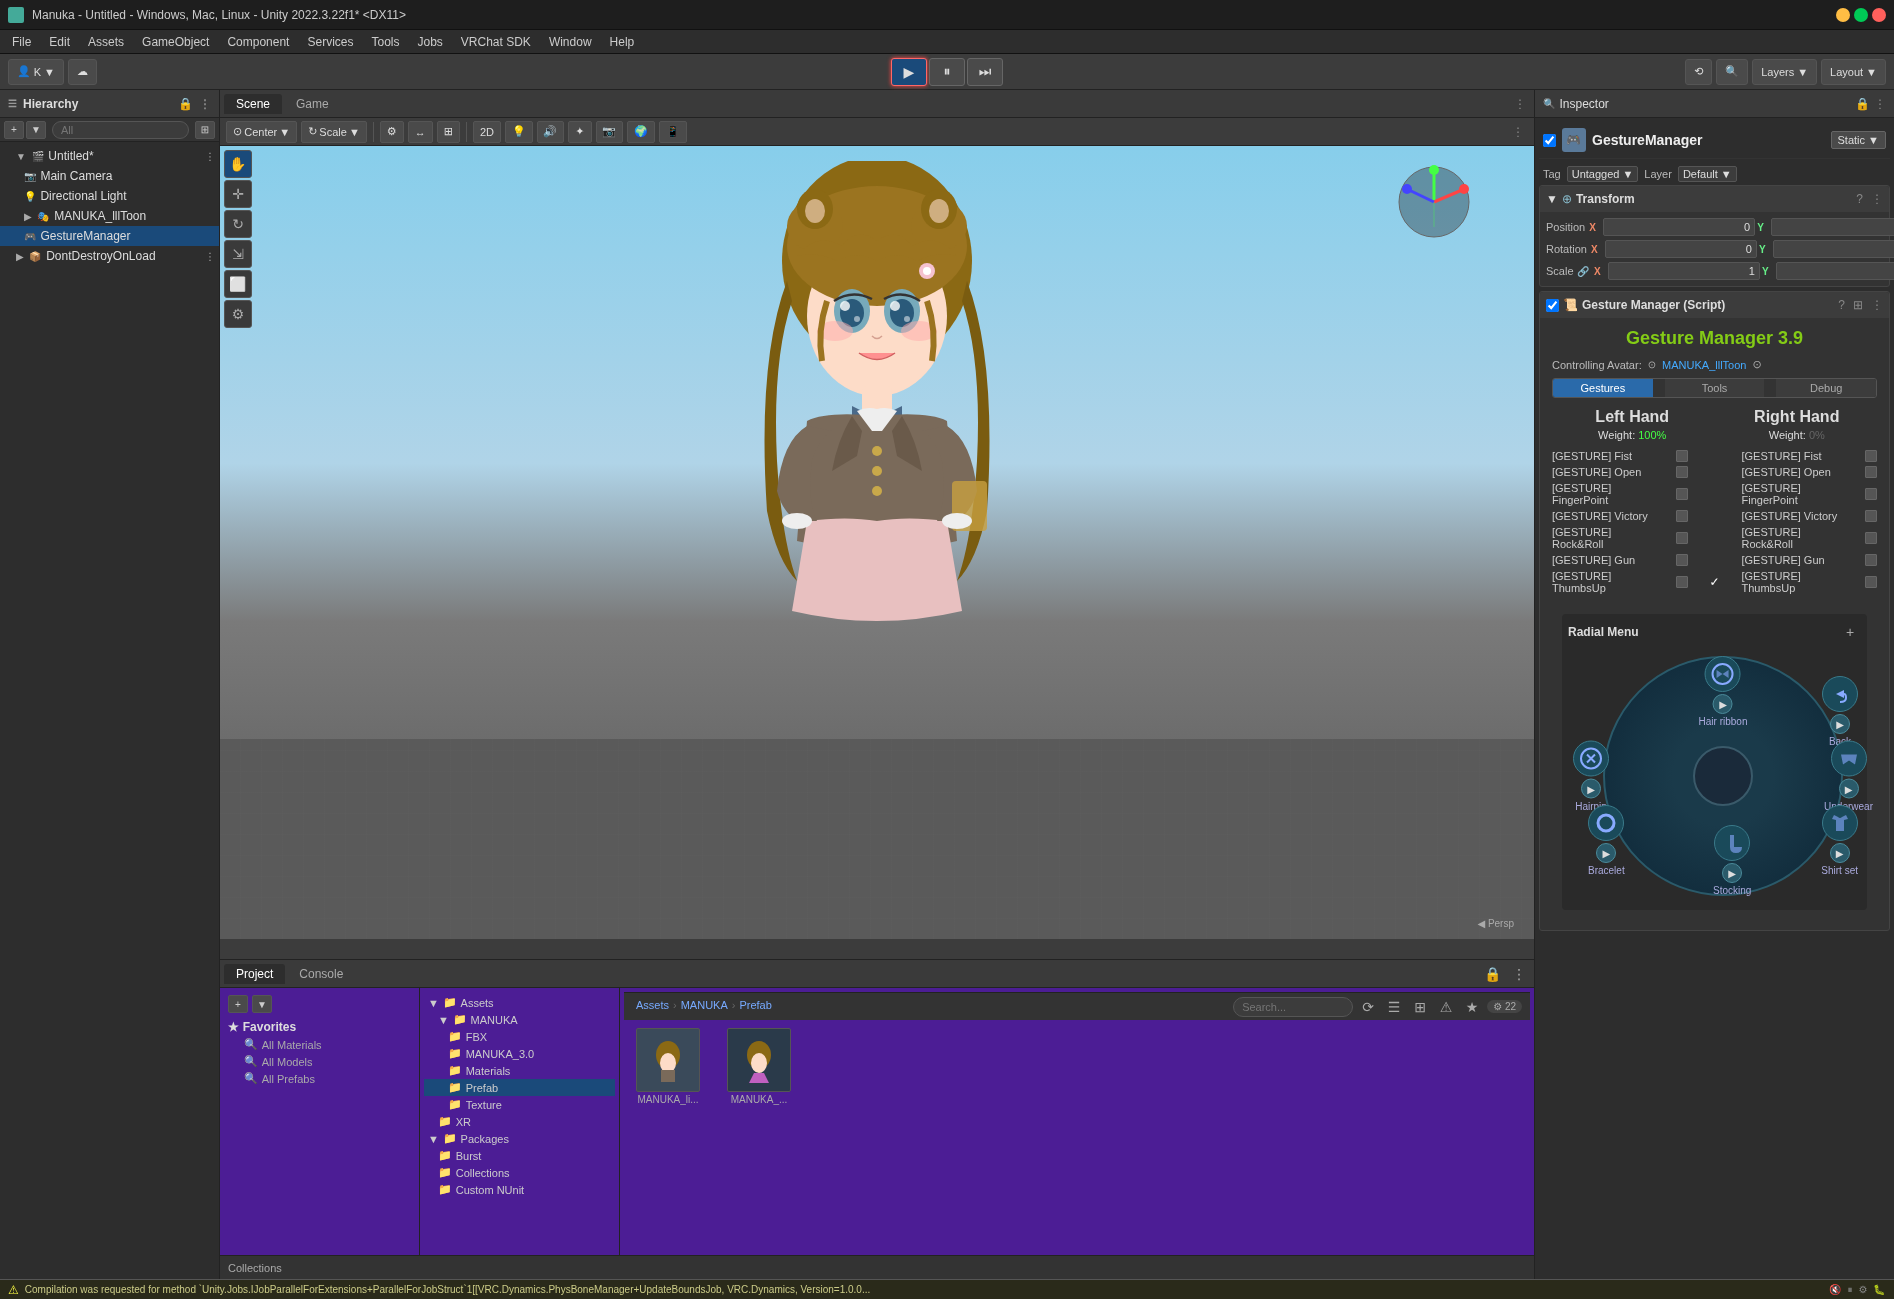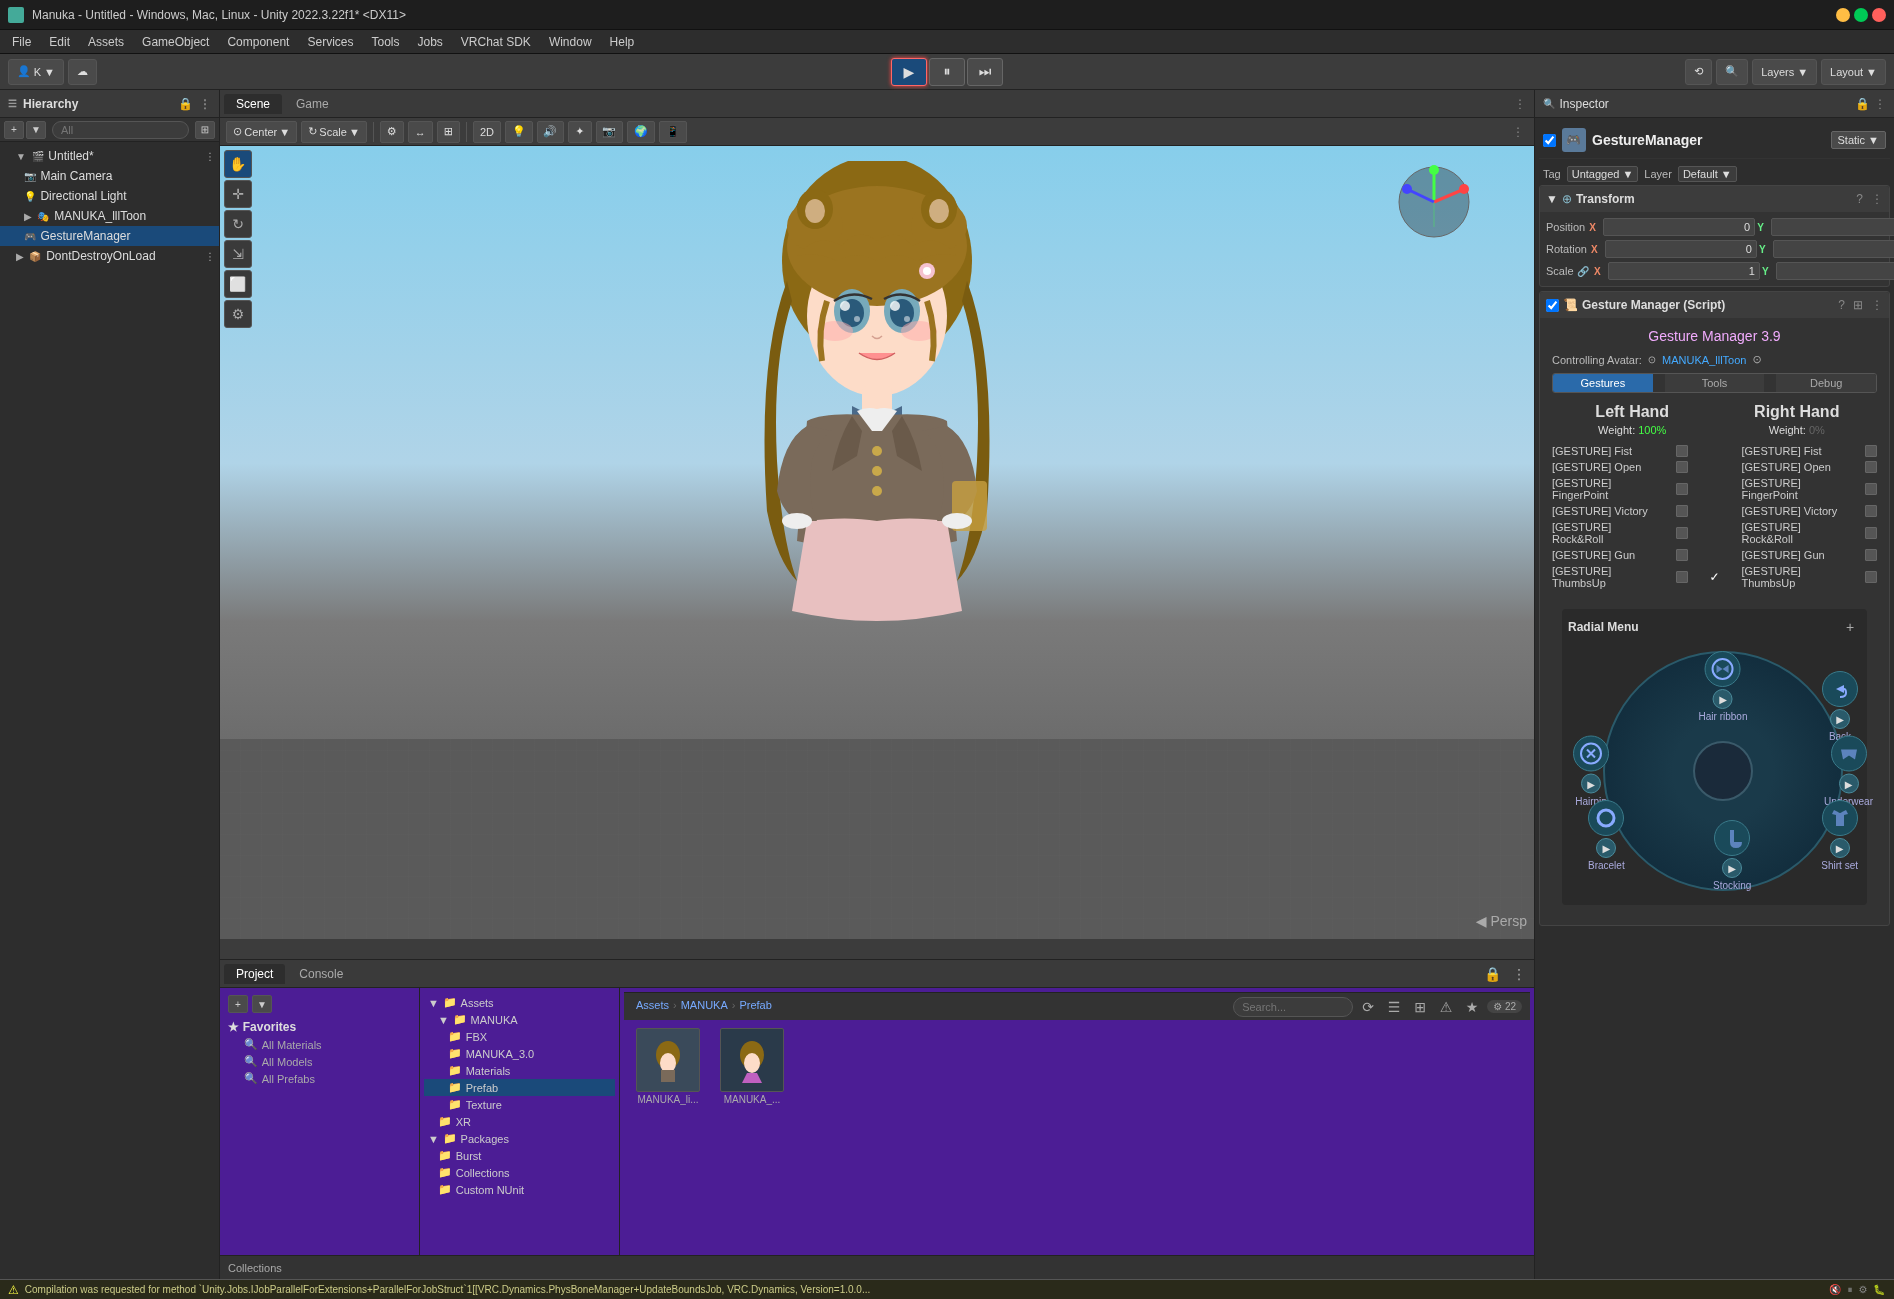--- a/index.html
+++ b/index.html
@@ -217,23 +217,23 @@
     .scene-gizmo {
       position: absolute;
       top: 16px;
       right: 60px;
       width: 80px;
       height: 80px;
     }
     .persp-label {
       position: absolute;
       bottom: 10px;
-      right: 7px;
+      right: 20px;
       color: #aaa;
-      font-size: 14px;
+      font-size: 10px;
     }
     .left-tools {
       position: absolute;
       left: 4px;
       top: 4px;
       display: flex;
       flex-direction: column;
       gap: 2px;
     }
     .tool-btn {
@@ -368,23 +368,23 @@
       color: #ddd;
       font-size: 11px;
       padding: 0 4px;
       text-align: right;
     }
     
     
     .gesture-manager-header {
       text-align: center;
       padding: 6px;
-      font-size: 14px;
-      font-weight: normal;
-      color: #f0abfc;
+      font-size: 18px;
+      font-weight: bold;
+      color: #84cc16;
     }
     .controlling-avatar-row {
       display: flex;
       align-items: center;
       padding: 3px 6px;
       gap: 6px;
       font-size: 11px;
       color: #bbb;
     }
     .avatar-link { color: #4af; cursor: pointer; }
@@ -622,21 +622,21 @@
       font-size: 11px;
       color: #aaa;
       padding: 0 4px;
       margin-bottom: 4px;
     }
     .breadcrumb-item { cursor: pointer; color: #7af; }
     .breadcrumb-sep { color: #666; }
     .files-grid {
       display: flex;
       flex-wrap: wrap;
-      gap: 4px;
+      gap: 11px;
       padding: 4px;
     }
     .file-item {
       width: 80px;
       display: flex;
       flex-direction: column;
       align-items: center;
       gap: 2px;
       cursor: pointer;
       padding: 4px;

